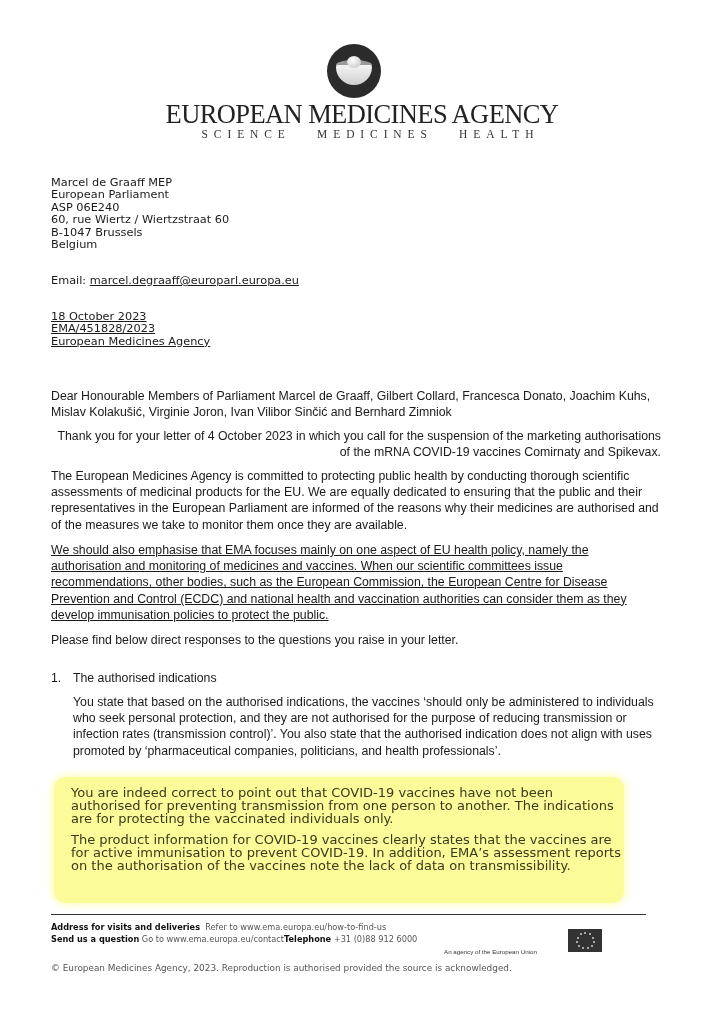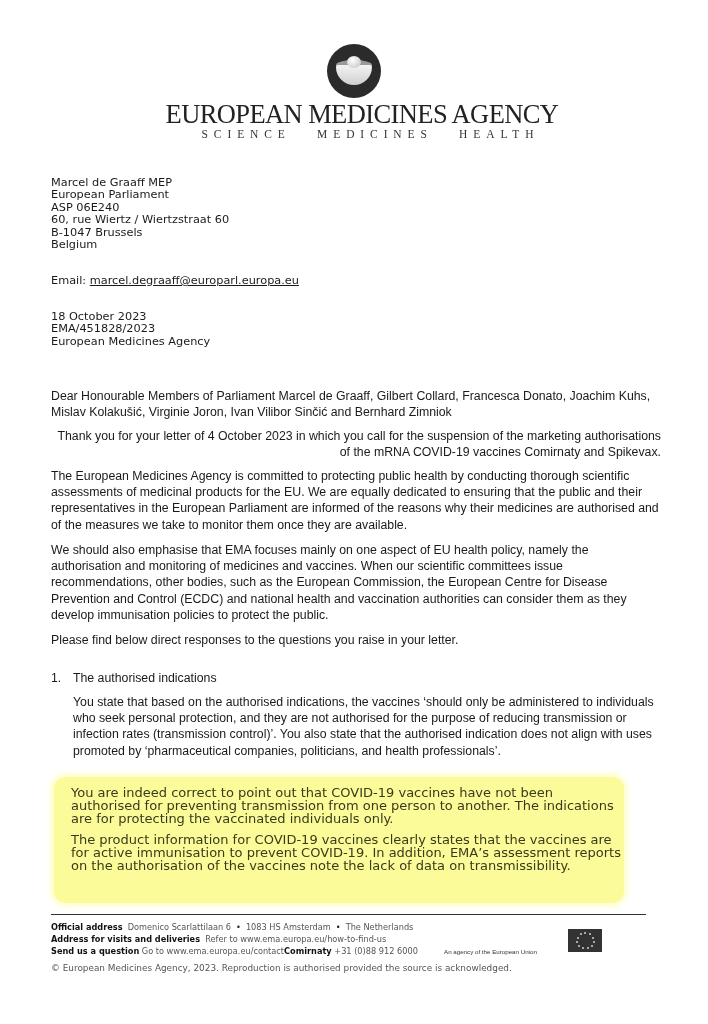--- a/index.html
+++ b/index.html
@@ -30,21 +30,21 @@
       font-family: "Liberation Serif", serif; font-size: 26.5px; letter-spacing: -0.6px;
       color: #222; margin-top: 2px; line-height: 28px; padding-left: 16px;
     }
     .agency-tagline {
       font-family: "Liberation Serif", serif; font-size: 11.5px; letter-spacing: 5.9px;
       color: #333; line-height: 12px; padding-left: 33px;
     }
     .addr { position: absolute; left: 51px; top: 177px; font-size: 11.3px; line-height: 12.4px; }
     .email { position: absolute; left: 51px; top: 274px; font-size: 11.3px; }
     .email a { color: #1a1a1a; text-decoration: underline; }
-    .meta { position: absolute; left: 51px; top: 311px; font-size: 11.3px; line-height: 12.4px; }
+    .meta { position: absolute; left: 51px; top: 311px; font-size: 11.3px; line-height: 12.4px; text-decoration: underline; }
     .body-text {
       position: absolute; left: 51px; width: 610px;
       font-family: "Liberation Sans", sans-serif; font-size: 12.3px; line-height: 16.2px; color: #1a1a1a;
     }
     .body-text p { margin: 0; }
     .section-heading {
       position: absolute; left: 51px; top: 671px;
       font-family: "Liberation Sans", sans-serif; font-size: 12.3px;
     }
     .section-heading .num { display: inline-block; width: 22px; }
@@ -102,21 +102,21 @@
 
 <div class="body-text" style="top:388px;">
   <p>Dear Honourable Members of Parliament Marcel de Graaff, Gilbert Collard, Francesca Donato, Joachim Kuhs, Mislav Kolakušić, Virginie Joron, Ivan Vilibor Sinčić and Bernhard Zimniok</p>
 </div>
 <div class="body-text" style="top:428px;text-align:right;">
   <p>Thank you for your letter of 4 October 2023 in which you call for the suspension of the marketing authorisations of the mRNA COVID-19 vaccines Comirnaty and Spikevax.</p>
 </div>
 <div class="body-text" style="top:468px;">
   <p>The European Medicines Agency is committed to protecting public health by conducting thorough scientific assessments of medicinal products for the EU. We are equally dedicated to ensuring that the public and their representatives in the European Parliament are informed of the reasons why their medicines are authorised and of the measures we take to monitor them once they are available.</p>
 </div>
-<div class="body-text" style="top:542px;">
+<div class="body-text" style="top:542px;text-decoration:underline;">
   <p>We should also emphasise that EMA focuses mainly on one aspect of EU health policy, namely the authorisation and monitoring of medicines and vaccines. When our scientific committees issue recommendations, other bodies, such as the European Commission, the European Centre for Disease Prevention and Control (ECDC) and national health and vaccination authorities can consider them as they develop immunisation policies to protect the public.</p>
 </div>
 <div class="body-text" style="top:632px;">
   <p>Please find below direct responses to the questions you raise in your letter.</p>
 </div>
 
 <div class="section-heading">
   <span class="num">1.</span><span>The authorised indications</span>
 </div>
 <div class="body-text" style="top:694px; left:73px; width:590px;">
@@ -126,30 +126,26 @@
 <div class="highlight"></div>
 <div class="hl-text">
   <p>You are indeed correct to point out that COVID-19 vaccines have not been authorised for preventing transmission from one person to another. The indications are for protecting the vaccinated individuals only.</p>
   <p style="margin-top:8px;">The product information for COVID-19 vaccines clearly states that the vaccines are for active immunisation to prevent COVID-19. In addition, EMA’s assessment reports on the authorisation of the vaccines note the lack of data on transmissibility.</p>
 </div>
 
 <div class="rule"></div>
 
 <div class="footer">
   <div>
-    <b>Official address</b>&nbsp;
-    <span>Domenico Scarlattilaan 6</span><span class="dot">•</span><span>1083 HS Amsterdam</span><span class="dot">•</span><span>The Netherlands</span>
-  </div>
-  <div>
     <b>Address for visits and deliveries</b>&nbsp;
     <span>Refer to www.ema.europa.eu/how-to-find-us</span>
   </div>
   <div>
     <b>Send us a question</b>
-    <span>Go to  www.ema.europa.eu/contact</span><b>Comirnaty</b>
+    <span>Go to  www.ema.europa.eu/contact</span><b>Telephone</b>
     <span>+31 (0)88 912 6000</span>
   </div>
 </div>
 
 <div class="eu-tag">An agency of the European Union</div>
 <div class="eu-flag">
   <span class="star" style="left:16px;top:3px;"></span>
   <span class="star" style="left:21px;top:4px;"></span>
   <span class="star" style="left:24px;top:8px;"></span>
   <span class="star" style="left:25px;top:12px;"></span>

